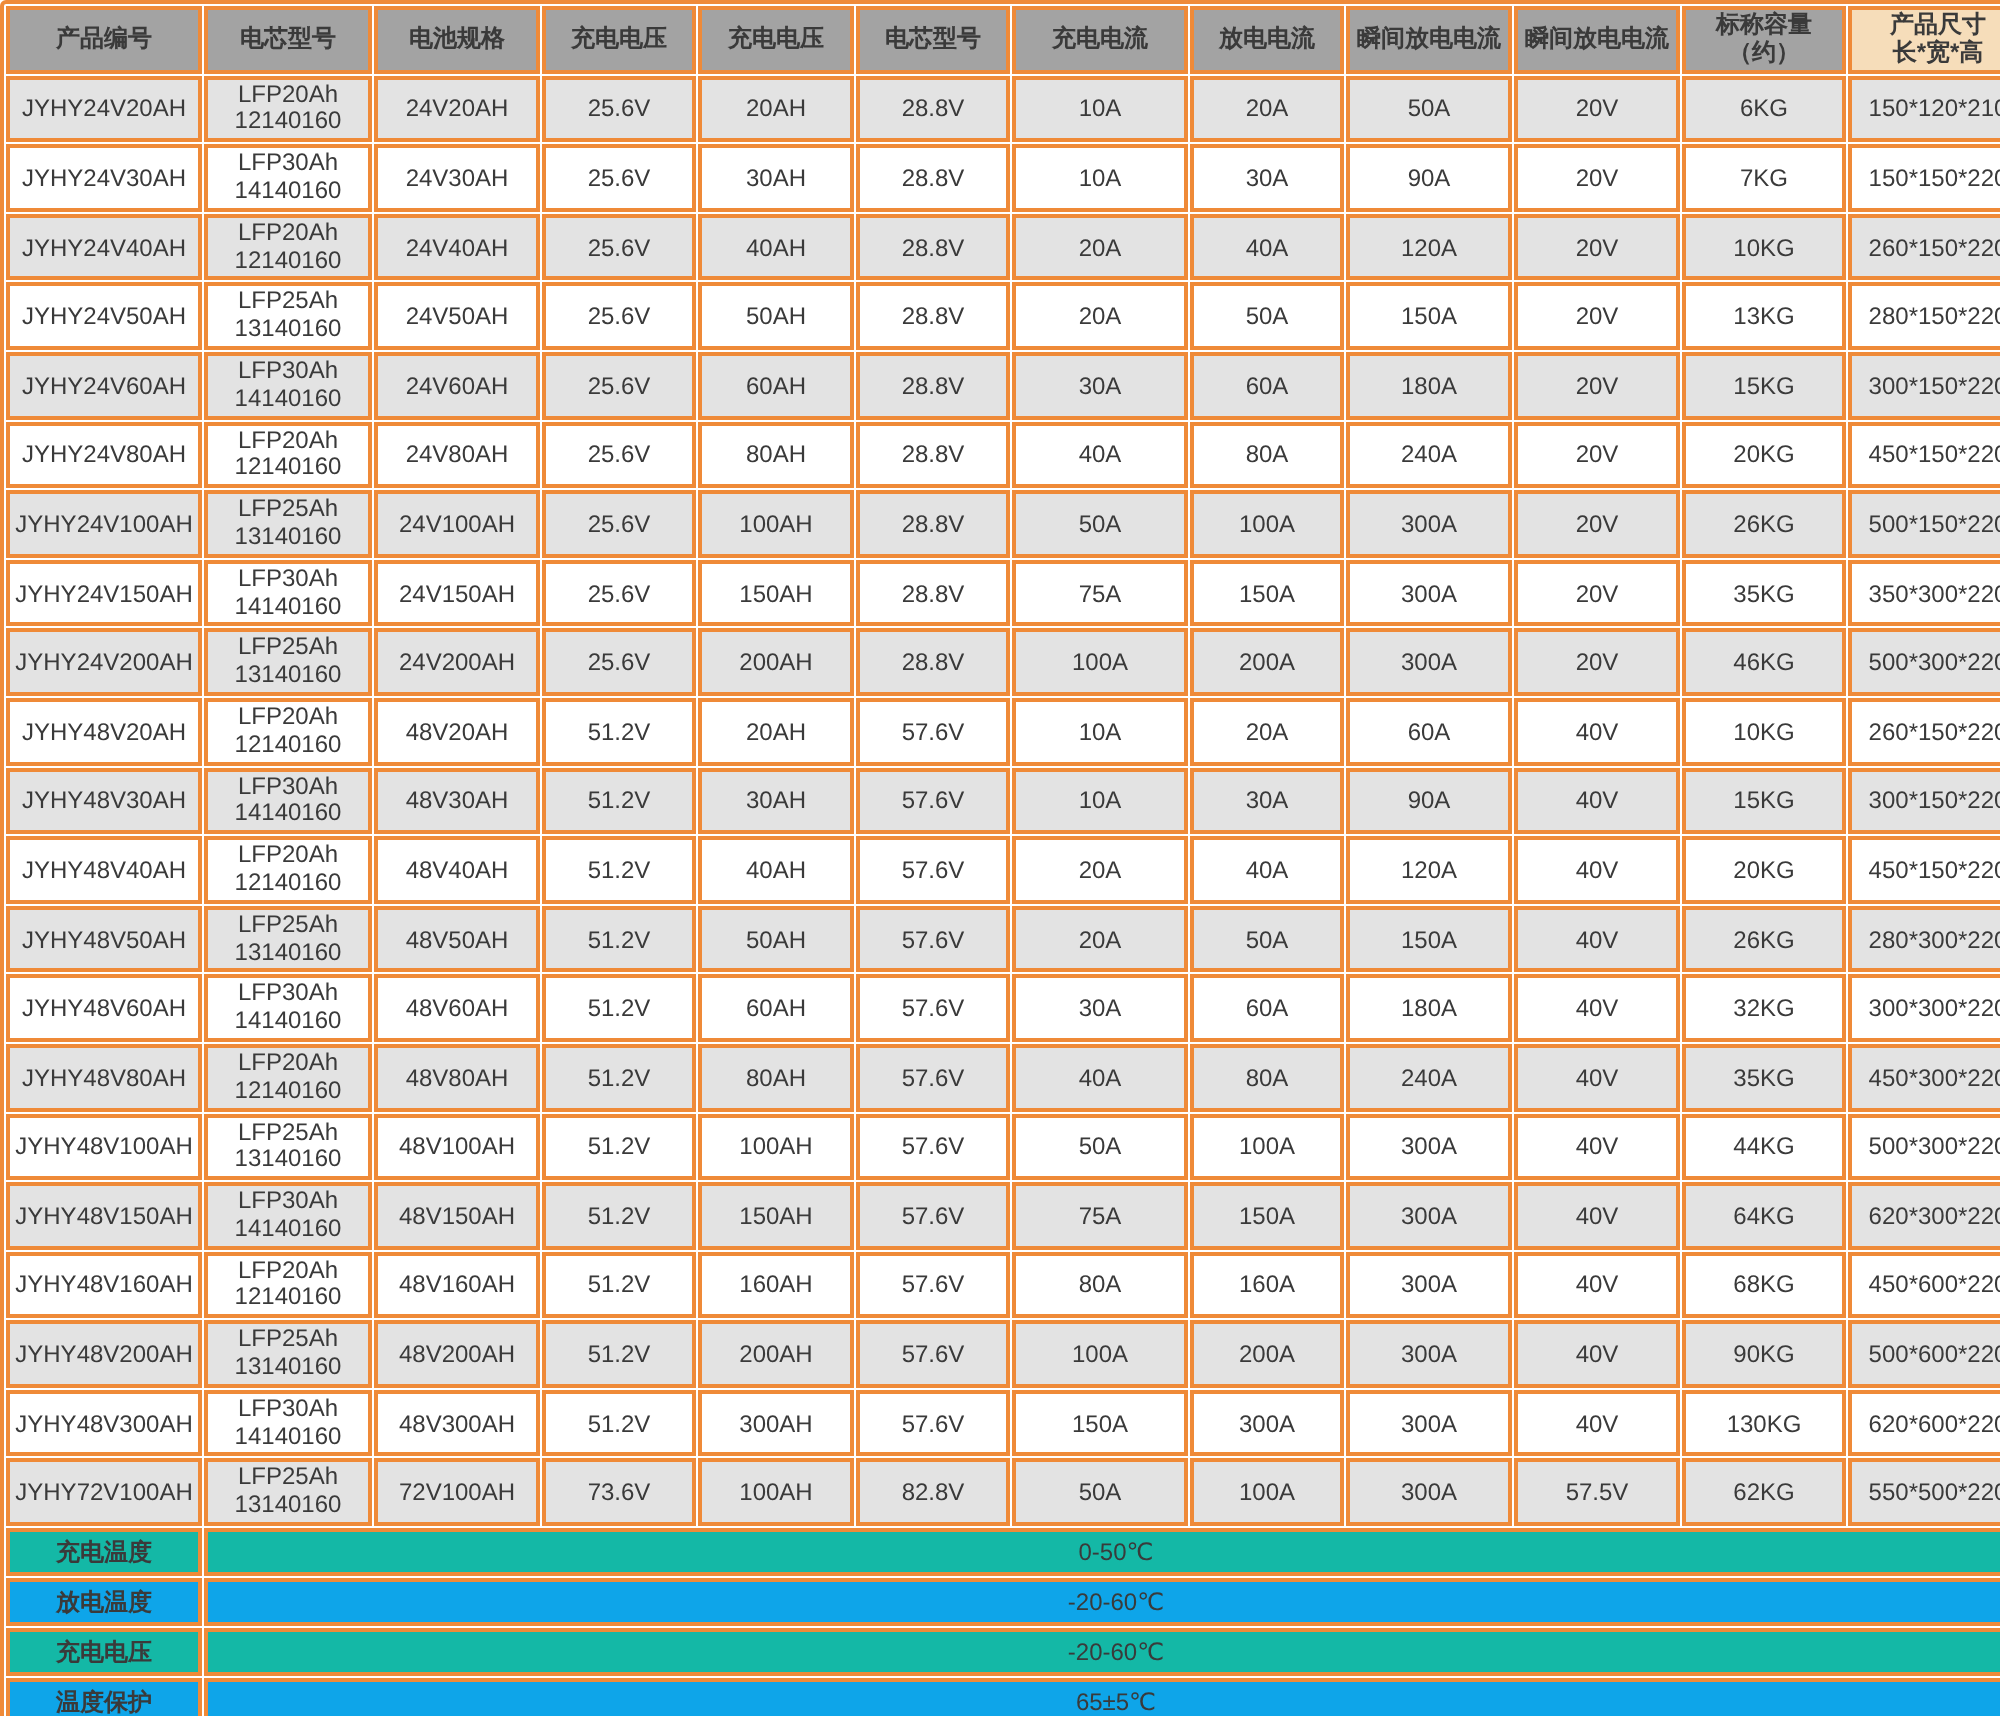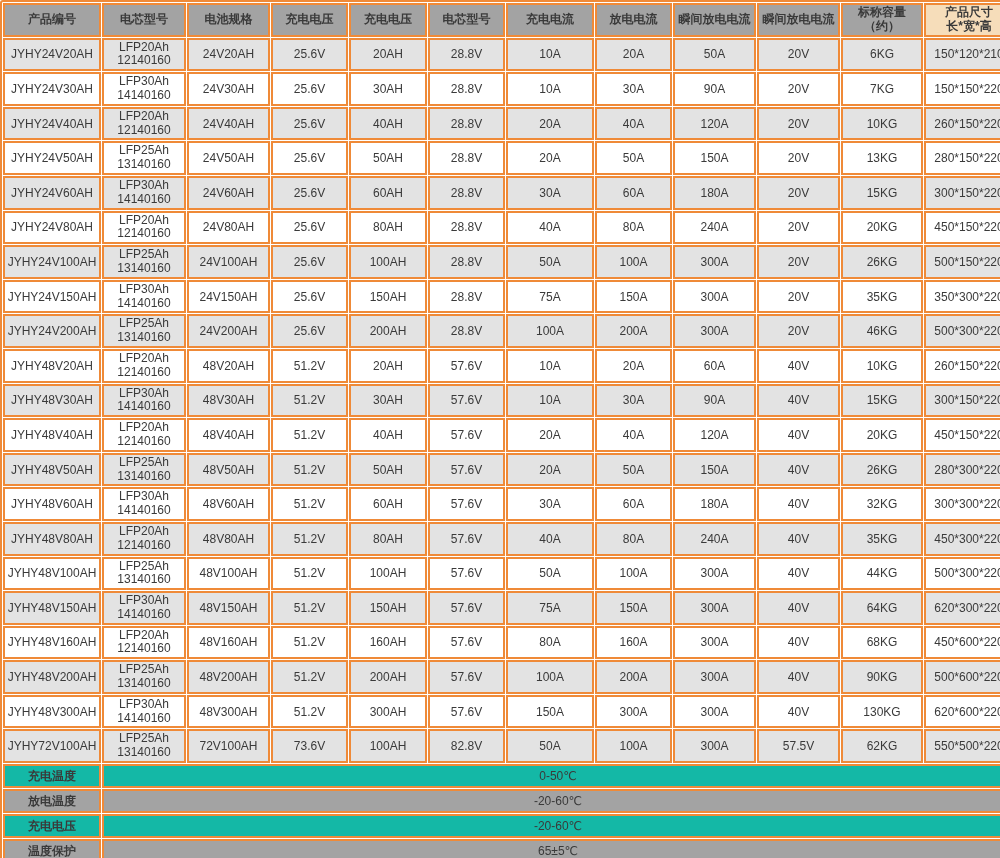--- a/index.html
+++ b/index.html
@@ -42,21 +42,21 @@
     white-space:pre-line;
     font-size:11px;
     line-height:1.15;
     text-align:center;
   }
   tbody.extras td{
     font-size:12px;
     height:24px;
     background:#14b8a6;
   }
-  tbody.extras tr.shaded td{background:#a3a3a3;}
+  tbody.extras tr.shaded td{background:#0ea5e9;}
   tbody.extras td.spec-label{font-weight:bold;}
 </style>
 </head>
 <body>
 
 <div class="table-wrap">
   <table class="spec">
     <colgroup>
       <col style="width:98px">
         <col style="width:84px">

